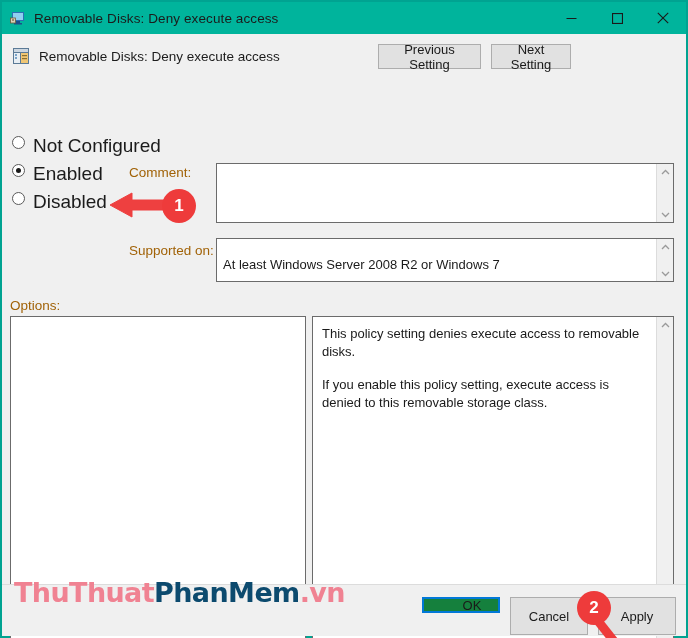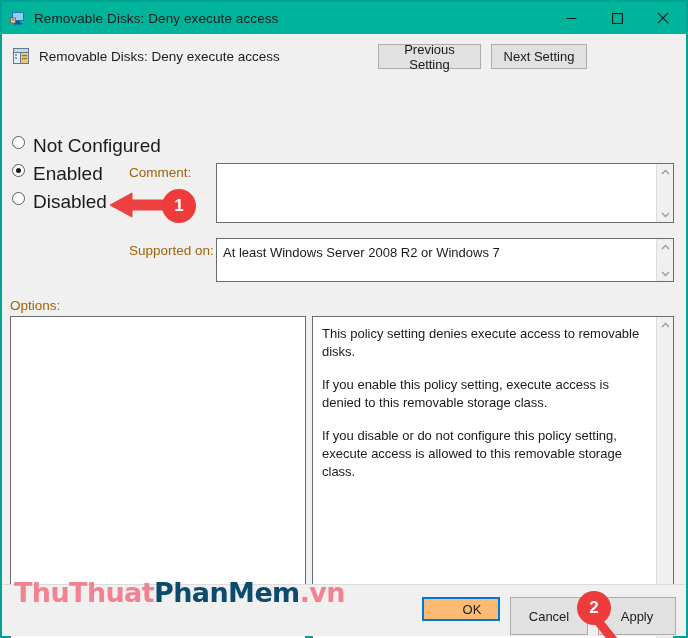--- a/index.html
+++ b/index.html
@@ -89,21 +89,21 @@
     font-size: 13px;
     color: #1a1a1a;
     height: 25px;
     display: flex;
     align-items: center;
     justify-content: center;
     padding: 0 10px;
     cursor: default;
   }
   .btn-prev { width: 103px; }
-  .btn-next { width: 96px; }
+  .btn-next { width: 80px; }
 
   
   .body-area {
     position: relative;
     flex: 1;
     background: #f0f0f0;
   }
 
   
   .radios {
@@ -153,21 +153,21 @@
   .lbl-help { left: 310px; top: 236px; text-align: center; }
 
   .field {
     position: absolute;
     background: #ffffff;
     border: 1px solid #6b6b6b;
     display: flex;
   }
   .field-inner {
     flex: 1;
-    padding: 5px 6px;
+    padding: 17px 6px;
     font-size: 13px;
     color: #1a1a1a;
     line-height: 17px;
     overflow: hidden;
   }
   .comment-field { left: 214px; top: 85px; width: 458px; height: 60px; }
   .supported-field { left: 214px; top: 160px; width: 458px; height: 44px; }
 
   
   .sb {
@@ -213,22 +213,22 @@
     border-top: 1px solid #dcdcdc;
     position: relative;
   }
   .footer-buttons {
     position: absolute;
     right: 10px; top: 12px;
     display: flex;
     gap: 10px;
   }
   .btn-ok {
-    width: 78px; height: 24px;
-    background: #fdba74;
+    width: 78px; height: 16px;
+    background: #15803d;
     border: 2px solid #0078d7;
     padding-left: 32px;
   }
   .btn-cancel, .btn-apply {
     width: 78px; height: 38px;
     background: #e1e1e1;
     border: 1px solid #adadad;
   }
 
   
@@ -387,21 +387,20 @@
     <span class="lbl lbl-options">Options:</span>
     <div class="panel options-panel">
       <div class="help-text"></div>
     </div>
 
     <span class="lbl lbl-help">Help:</span>
     <div class="panel help-panel">
       <div class="help-text">
         <p>This policy setting denies execute access to removable disks.</p>
         <p>If you enable this policy setting, execute access is denied to this removable storage class.</p>
-        <p>If you disable or do not configure this policy setting, execute access is allowed to this removable storage class.</p>
       </div>
       <div class="sb">
         <div class="sb-arrow">
           <svg width="9" height="6" viewBox="0 0 9 6">
               <polyline points="1,5 4.5,1.5 8,5" fill="none" stroke="#9a9a9a" stroke-width="1.3"></polyline>
             </svg>
         </div>
 
       </div>
     </div>

